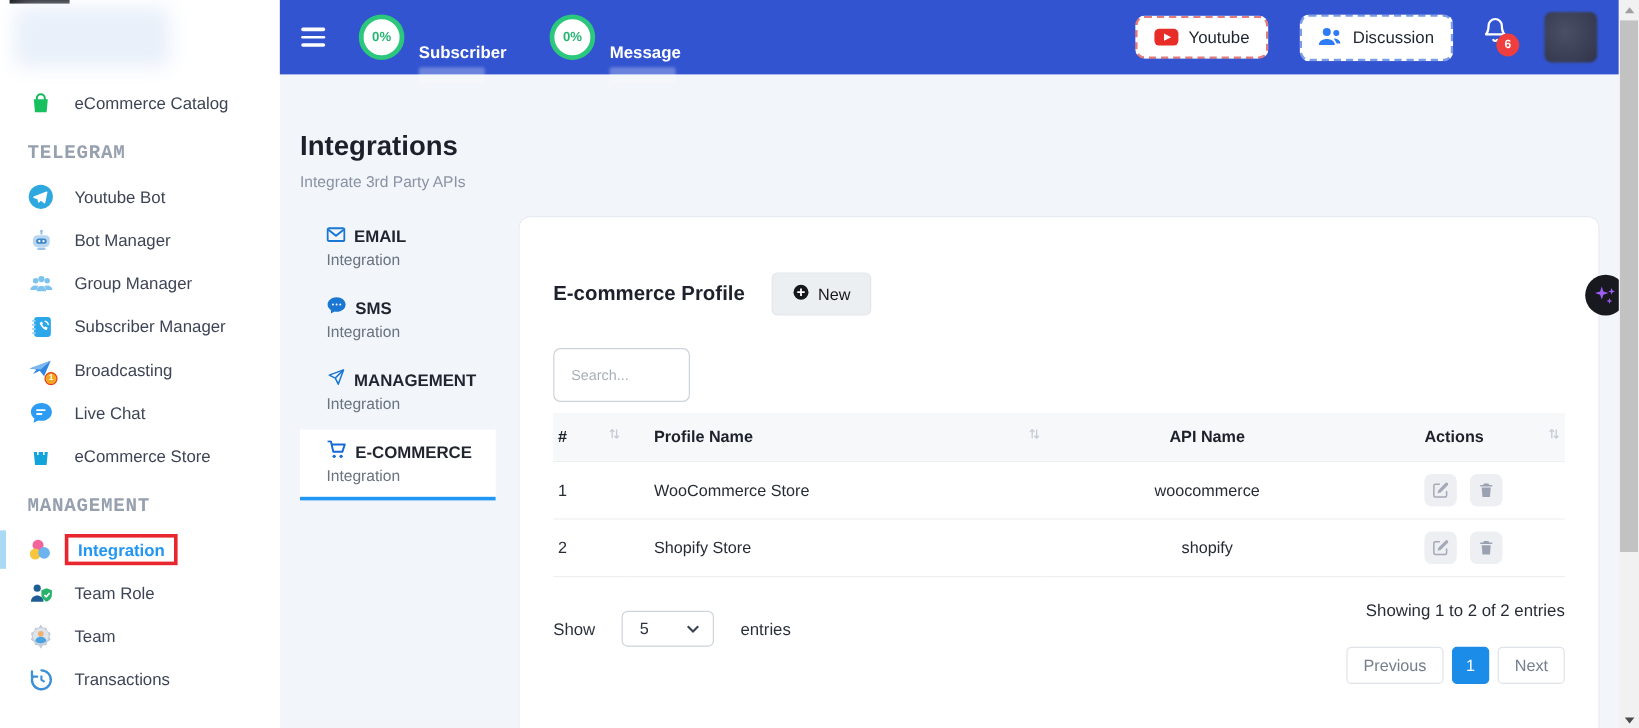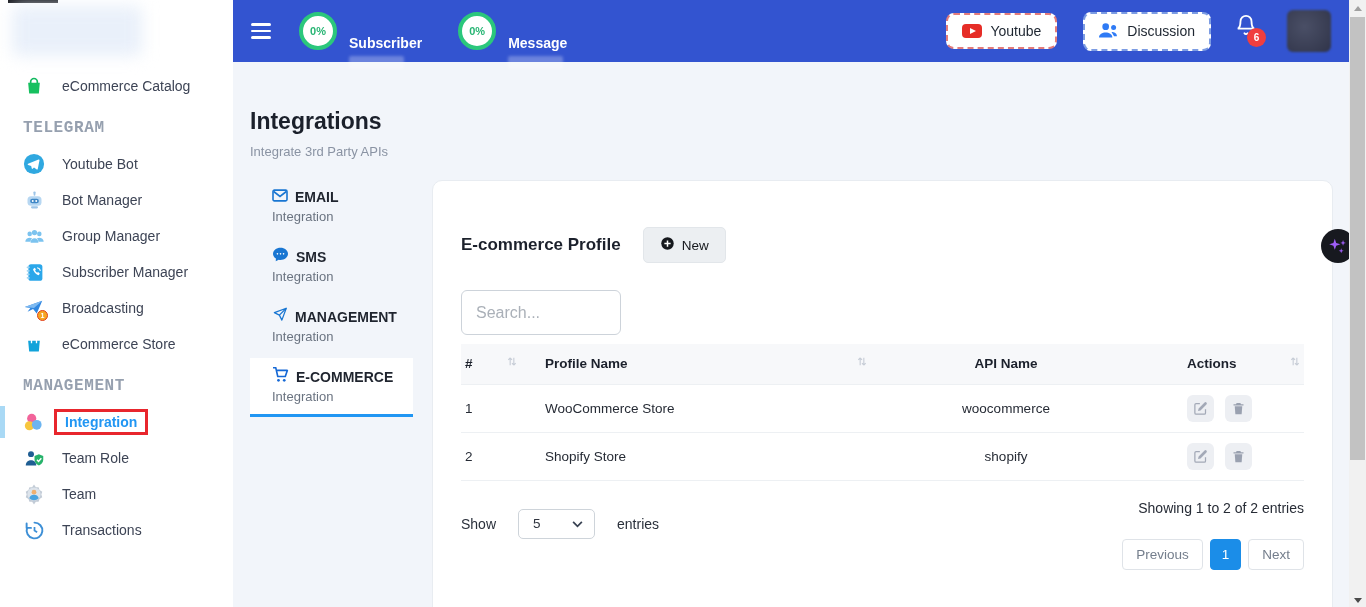--- a/index.html
+++ b/index.html
@@ -50,21 +50,21 @@
   .subnav { width:163px; flex-shrink:0; }
   .subnav-item { padding:9px 0 10px 22px; margin-bottom:4px; cursor:pointer; }
   .subnav-item.active { background:#fff; border-bottom:3px solid #2196f3; }
   .sn-title { display:flex; align-items:flex-end; gap:7px; font-weight:bold; font-size:14px; color:#1f242e; }
   .sn-sub { font-size:13px; color:#6a7380; margin-top:4px; }
 
   .card { flex:1; margin-left:19px; background:#fff; border:1px solid #e8ecf1; border-radius:10px; height:640px; padding:46px 28px 0 28px; }
   .card-head { display:flex; align-items:center; gap:22px; }
   .card-title { font-size:17px; font-weight:bold; color:#1c212c; }
   .new-btn { display:flex; align-items:center; gap:7px; background:#eceff2; border:1px solid #e2e6ea; border-radius:5px; padding:8px 16px; font-size:13.5px; color:#16181d; cursor:pointer; }
-  .search-input { margin-top:27px; width:160px; height:45px; border:1px solid #cdd3da; border-radius:6px; padding:0 14px; font-size:16px; color:#495057; background:#fff; display:block; }
+  .search-input { margin-top:27px; width:114px; height:45px; border:1px solid #cdd3da; border-radius:6px; padding:0 14px; font-size:12px; color:#495057; background:#fff; display:block; }
   .search-input::placeholder { color:#aab0b8; }
 
   table { border-collapse:collapse; width:100%; margin-top:9px; }
   thead th { background:#f7f8fa; text-align:left; font-size:13.5px; color:#1c212c; font-weight:bold; padding:12px 10px; height:40px; position:relative; cursor:pointer; }
   th.c-num, td.c-num { width:60px; padding-left:4px; }
   th.c-profile, td.c-profile { width:350px; padding-left:24px; }
   th.c-api, td.c-api { width:280px; text-align:center; padding-left:0; }
   th.c-actions, td.c-actions { padding-left:36px; }
   .sort { position:absolute; right:4px; top:11px; }
   tbody td { padding:10px; font-size:13.5px; color:#262b35; border-top:1px solid #edf0f3; height:46px; }
@@ -163,20 +163,30 @@
     </div>
     <div class="side-item">
       <span class="sicon">
         <svg viewBox="0 0 24 24" width="22" height="22">
             <path d="M2 11l19-7-6 14-4-5-6 3 3-4-6-1z" fill="#2f86e0"></path>
             <path d="M2 11l19-7-9 8z" fill="#7db9f0"></path>
           </svg>
         <span class="icon-badge">1</span>
       </span>
       <span class="slabel">Broadcasting</span>
+    </div>
+    <div class="side-item">
+      <span class="sicon">
+        <svg viewBox="0 0 24 24" width="21" height="21">
+            <path d="M12 2C6 2 2 6 2 10.5c0 2.6 1.3 4.9 3.4 6.4L4.5 21l4.6-2.2c.9.2 1.9.3 2.9.3 6 0 10-4 10-8.5S18 2 12 2z" fill="#2d9cf4"></path>
+            <rect x="7" y="8" width="9" height="1.8" rx=".9" fill="#fff"></rect>
+            <rect x="7" y="11.7" width="6" height="1.8" rx=".9" fill="#fff"></rect>
+          </svg>
+      </span>
+      <span class="slabel">Live Chat</span>
     </div>
     <div class="side-item">
       <span class="sicon">
         <svg viewBox="0 0 24 24" width="20" height="20">
             <path d="M5 8h14l-1.2 13H6.2L5 8z" fill="#11a3da"></path>
             <path d="M9 11v-3a3 3 0 016 0v3" fill="none" stroke="#fff" stroke-width="1.6"></path>
           </svg>
       </span>
       <span class="slabel">eCommerce Store</span>
     </div>

